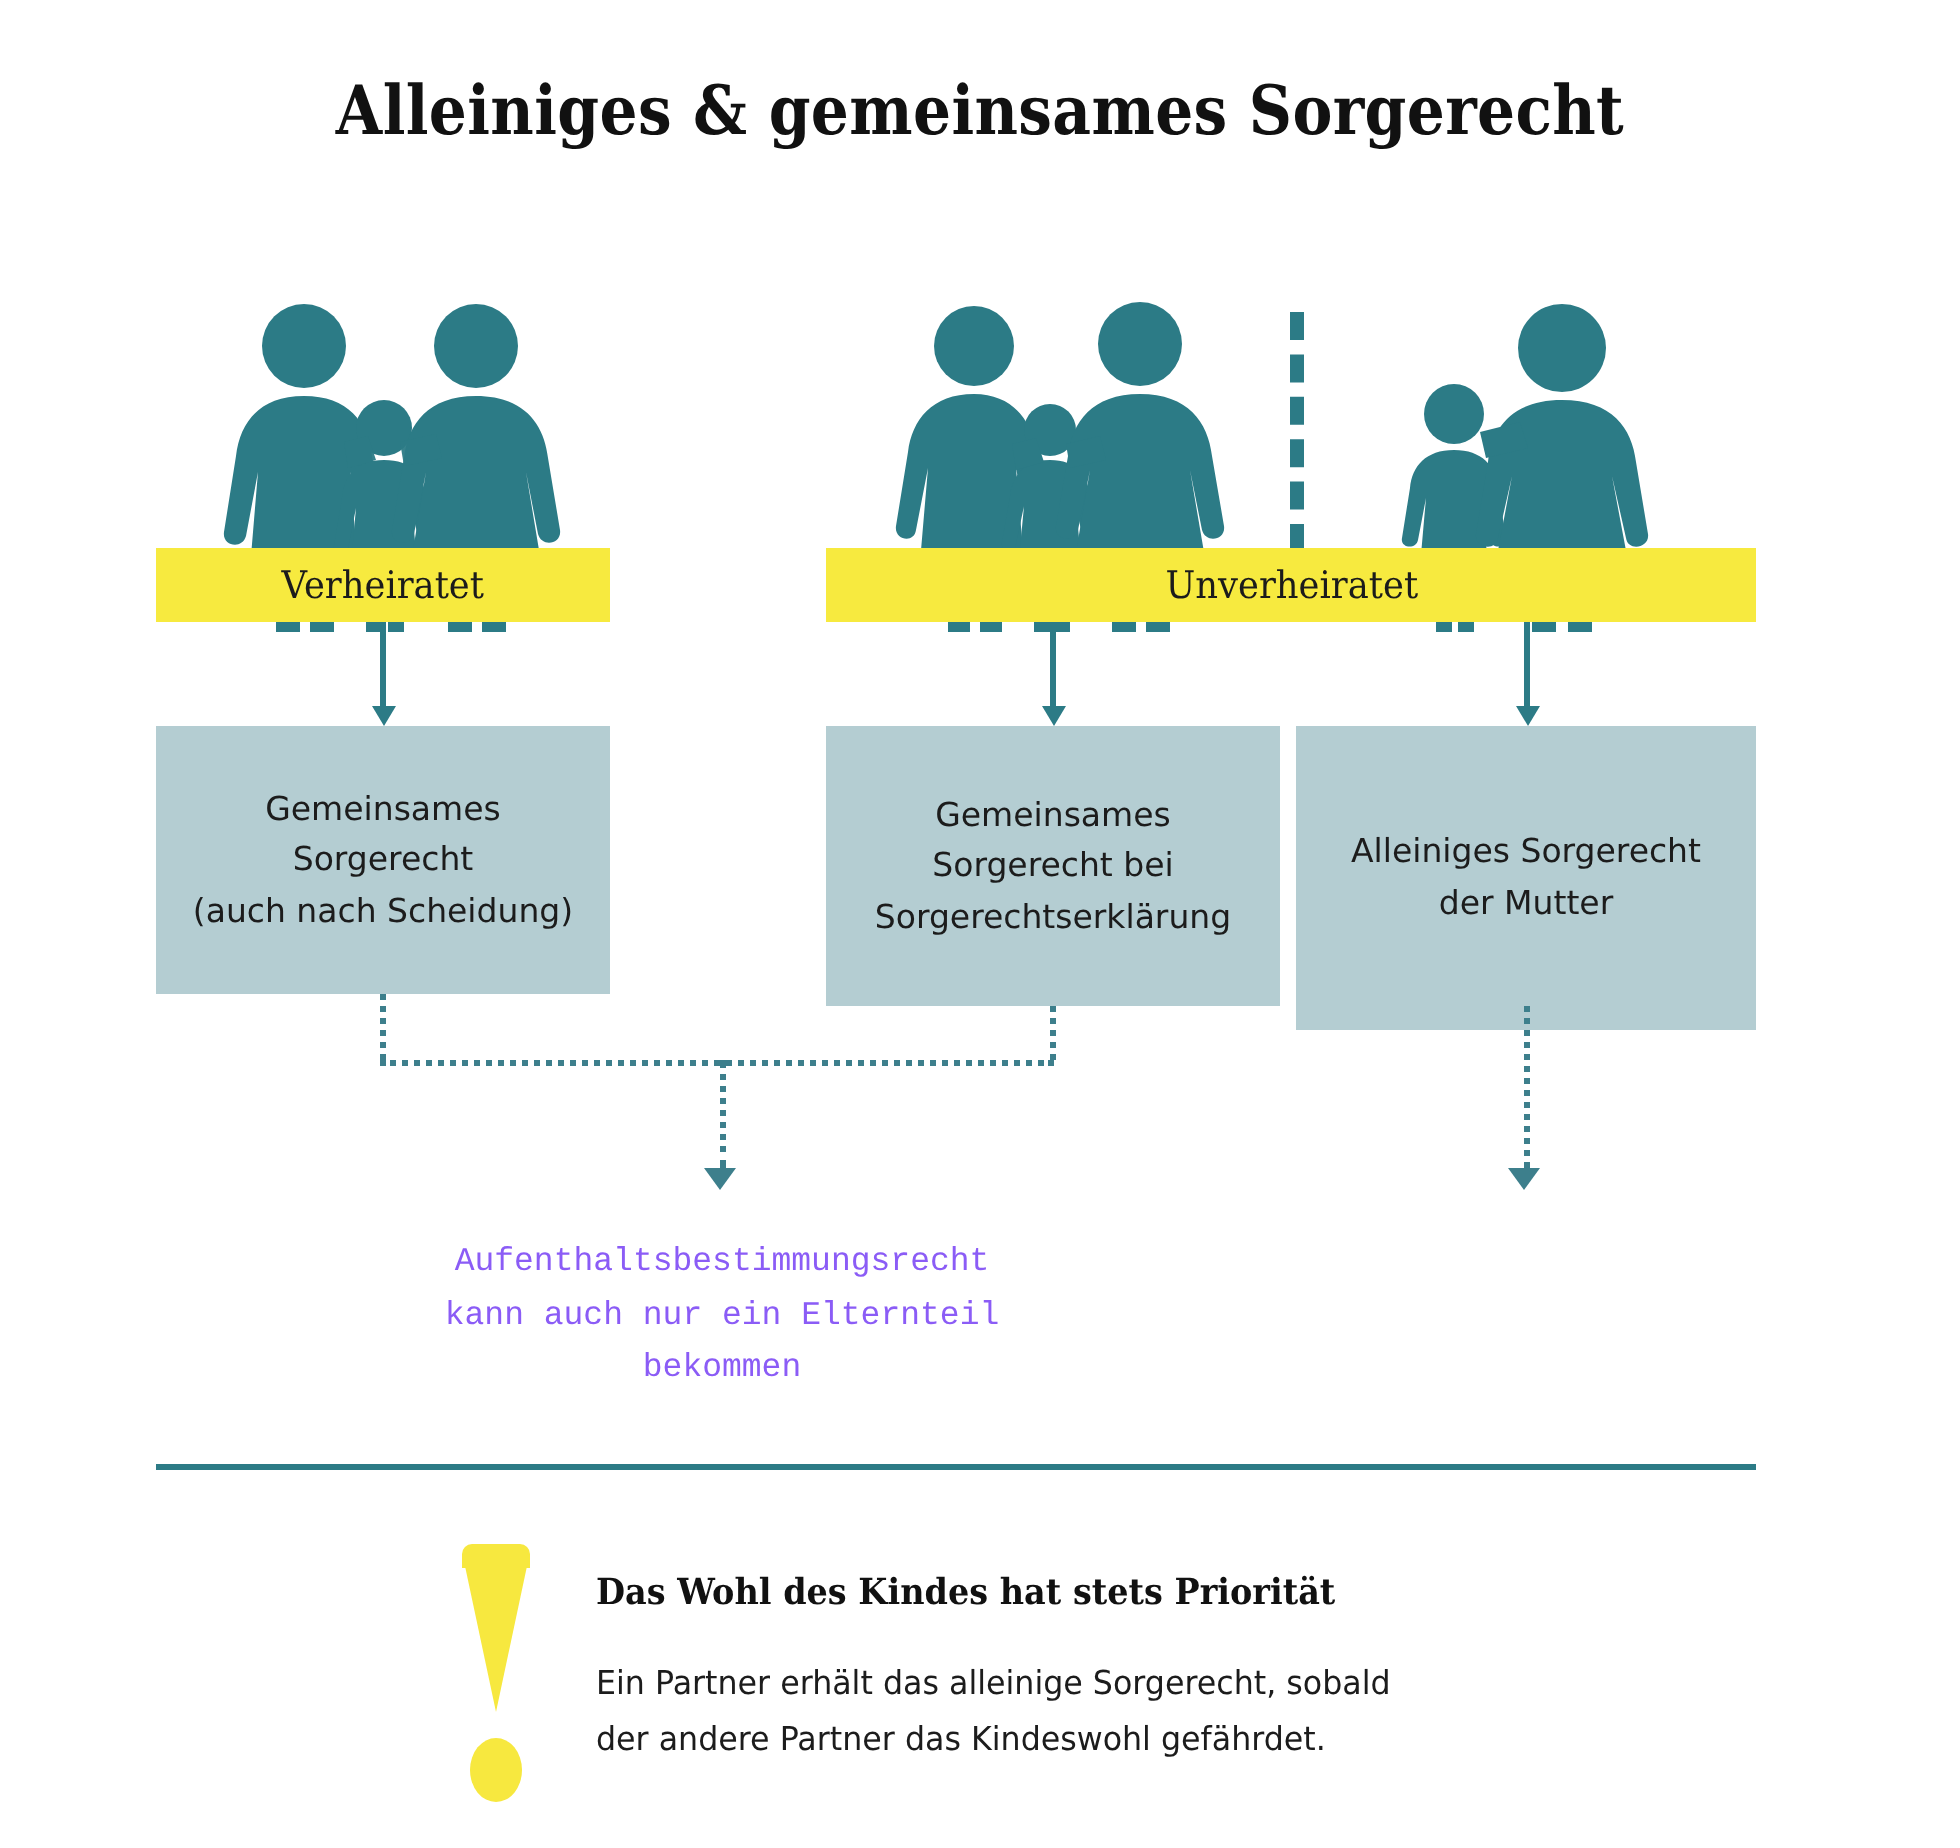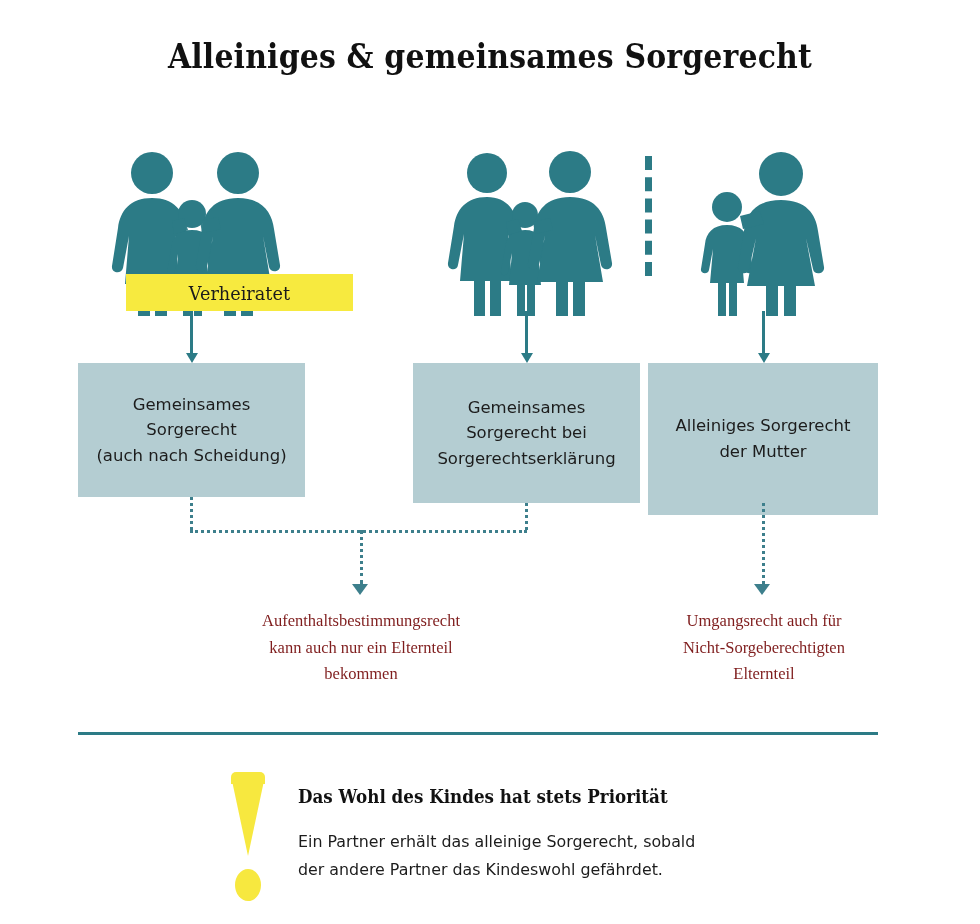--- a/index.html
+++ b/index.html
@@ -51,21 +51,20 @@
   }
 
   
   .bar {
     position: absolute;
     background: #f7ea3f;
     height: 37px;
     display: flex;
     align-items: center;
     justify-content: center;
-    margin-left: 48px;
   }
   .bar-label {
     font-family: "DejaVu Serif", "Liberation Serif", serif;
     font-size: 19px;
     color: #1b1b1b;
     transform: scaleX(0.93);
     white-space: nowrap;
   }
   #bar-married  { left: 78px;  top: 258px; width: 227px; }
   #bar-unmarried{ left: 413px; top: 258px; width: 465px; }
@@ -137,25 +136,26 @@
   #dot-merge   { left: 360px; top: 514px; height: 54px; }
   #chev-merge  { left: 352px; top: 568px; }
 
   #dot-right   { left: 762px; top: 487px; height: 81px; }
   #chev-right  { left: 754px; top: 568px; }
 
   
   .caption {
     position: absolute;
     text-align: center;
-    font-family: Liberation Serif, serif;
+    font-family: Liberation Mono, monospace;
     font-size: 16.5px;
     line-height: 1.62;
-    color: #7f1d1d;
+    color: #8b5cf6;
     white-space: pre-line;
+    margin-top: 10px;
   }
   #caption-left  { left: 185px; top: 592px; width: 352px; }
   #caption-right { left: 618px; top: 592px; width: 292px; }
 
   
   #footer-rule {
     position: absolute;
     left: 78px;
     top: 716px;
     width: 800px;
@@ -298,20 +298,23 @@
       </g>
       <path d="M740 200 l20 -5 l4 13 l-21 5 z"></path>
     </g>
   </svg>
 
   <div id="group-divider"></div>
 
   <div class="bar" id="bar-married">
     <span class="bar-label">Verheiratet</span>
   </div>
+  <div class="bar" id="bar-unmarried">
+    <span class="bar-label">Unverheiratet</span>
+  </div>
 
   <div class="arrow-solid" id="arrow-married"></div>
   <div class="arrow-solid" id="arrow-declared"></div>
   <div class="arrow-solid" id="arrow-mother"></div>
 
   <div class="box" id="box-married">
     <span class="box-label">Gemeinsames
 Sorgerecht
 (auch nach Scheidung)</span>
   </div>
@@ -330,23 +333,20 @@
   <div class="dot-h" id="dot-bracket"></div>
   <div class="dot-v" id="dot-merge"></div>
   <div class="chev" id="chev-merge"></div>
 
   <div class="dot-v" id="dot-right"></div>
   <div class="chev" id="chev-right"></div>
 
   <div class="caption" id="caption-left">Aufenthaltsbestimmungsrecht
 kann auch nur ein Elternteil
 bekommen</div>
-  <div class="caption" id="caption-right">Umgangsrecht auch für
-Nicht-Sorgeberechtigten
-Elternteil</div>
 
   <div id="footer-rule"></div>
 
   <div id="exclaim">
     <div class="ex-stem-cap"></div>
     <div class="ex-stem"></div>
     <div class="ex-dot"></div>
   </div>
 
   <div id="footer-heading">Das Wohl des Kindes hat stets Priorität</div>

